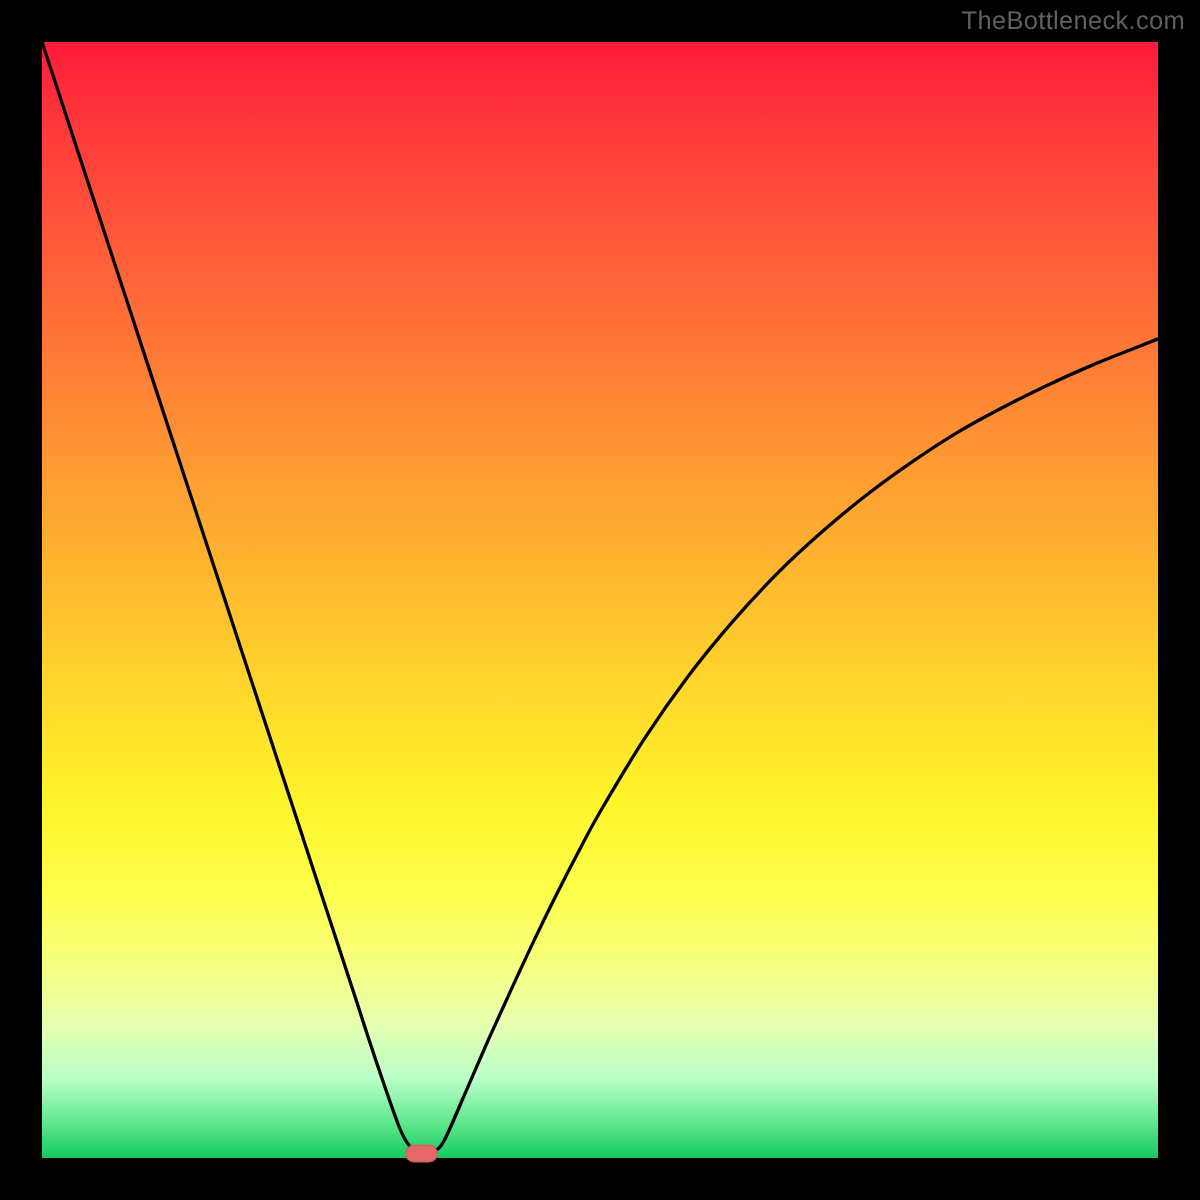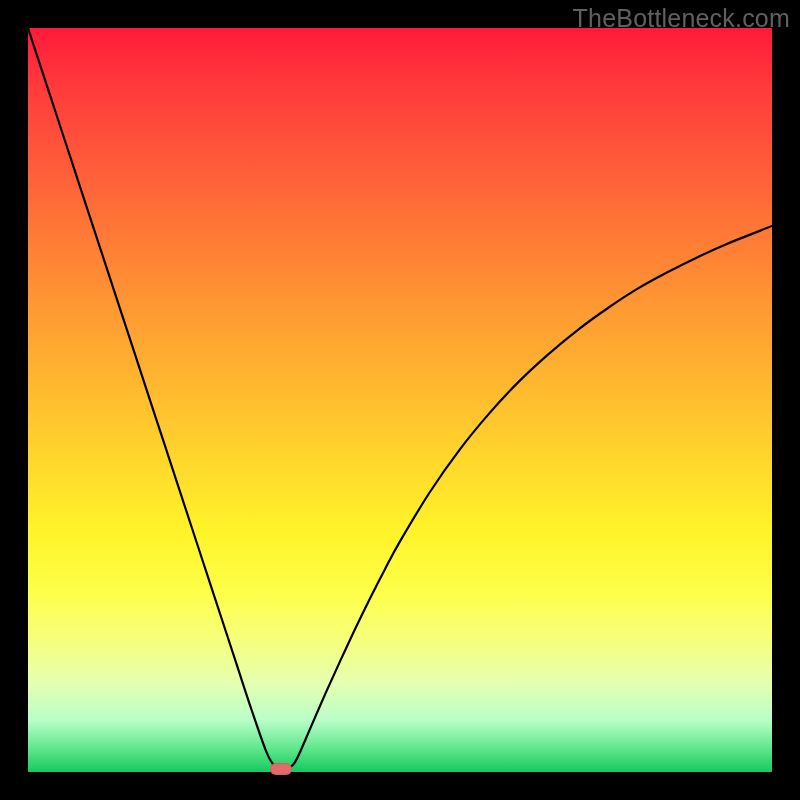--- a/index.html
+++ b/index.html
@@ -57,21 +57,21 @@
     border-radius: 7px;
     background: #e46a6a;
     transform: translate(-50%, -50%);
     box-shadow: inset 0 0 0 1px rgba(0,0,0,0.08);
   }
   .watermark {
     position: absolute;
     right: 10px;
     top: 4px;
     color: #606060;
-    font-size: 25px;
+    font-size: 17px;
     letter-spacing: 0.2px;
     user-select: none;
   }
 </style>
 </head>
 <body>
 
 <div class="watermark">TheBottleneck.com</div>
 
 <div class="frame">

